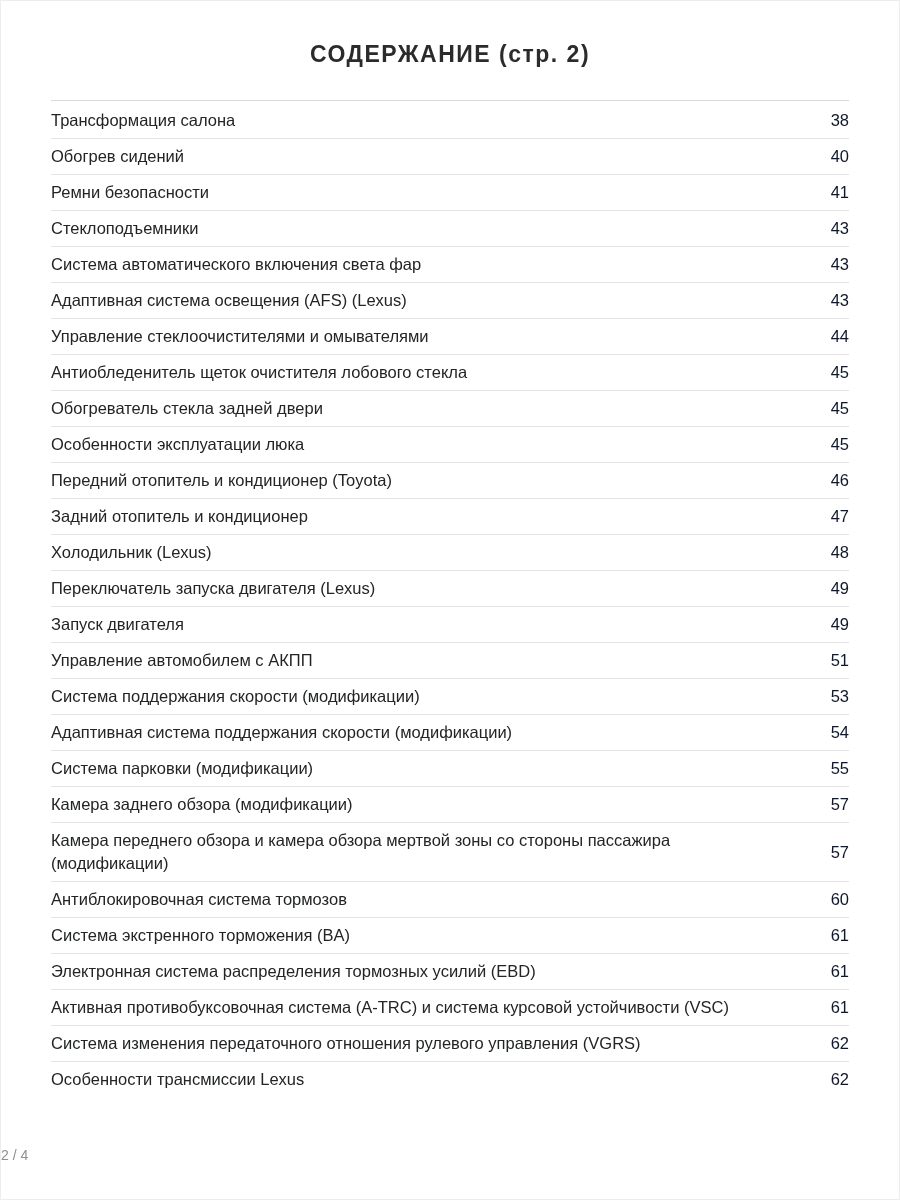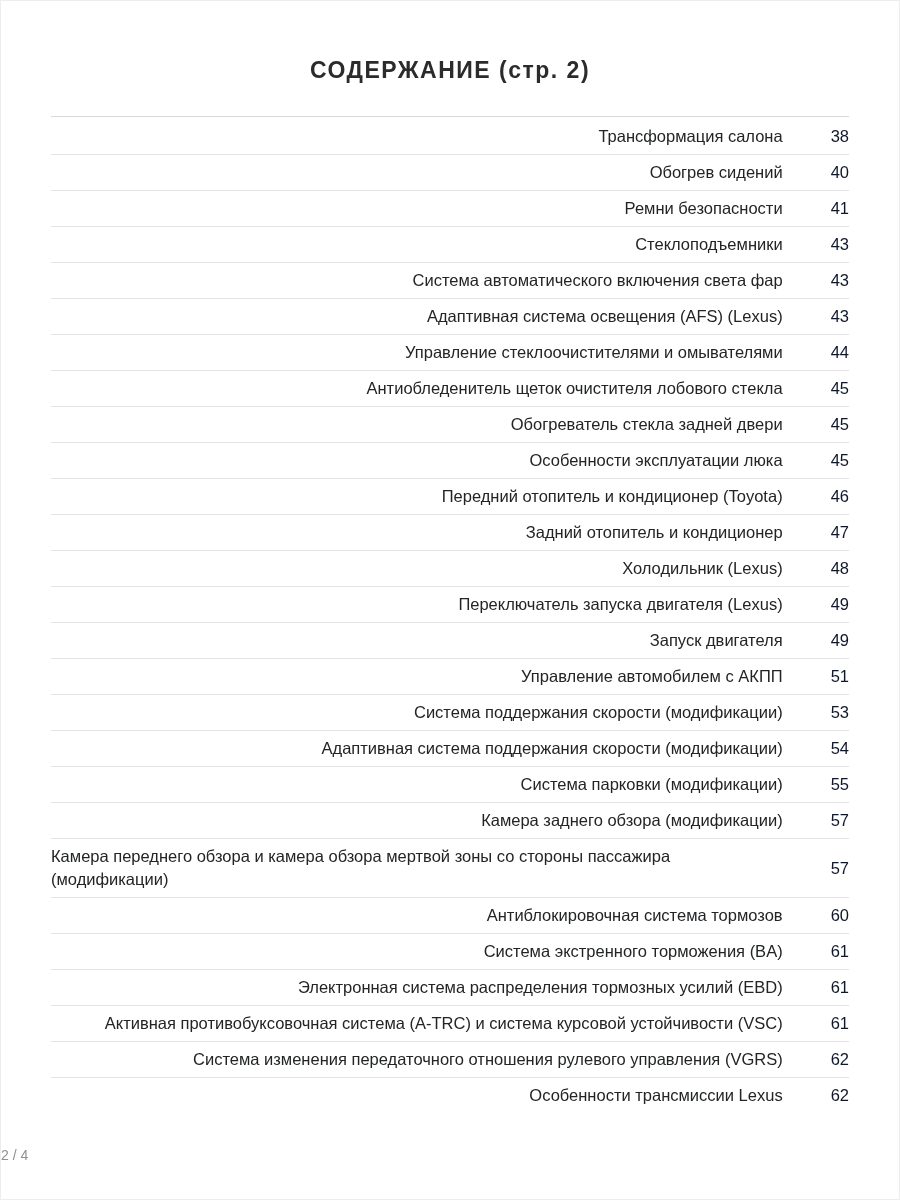--- a/index.html
+++ b/index.html
@@ -18,34 +18,34 @@
     font-family: "Liberation Sans", "DejaVu Sans", sans-serif;
     color: #222;
   }
   .page-title {
     text-align: center;
     font-size: 23px;
     font-weight: bold;
     letter-spacing: 1.5px;
     color: #2b2b2b;
     padding-top: 40px;
-    margin: 16px;
+    margin: 0;
   }
   .title-rule {
     border: none;
     border-top: 1px solid #d9d9d9;
     margin: 32px 50px 0 50px;
   }
   .toc {
     margin: 2px 50px 0 50px;
   }
   .toc-row {
     display: flex;
     align-items: center;
-    justify-content: flex-end;
+    justify-content: space-between;
     border-bottom: 1px solid #e4e4e4;
     padding: 6px 0;
     min-height: 21px;
     gap: 36px;
   }
   .toc-row:last-child {
     border-bottom: none;
   }
   .toc-label {
     font-size: 16.5px;

